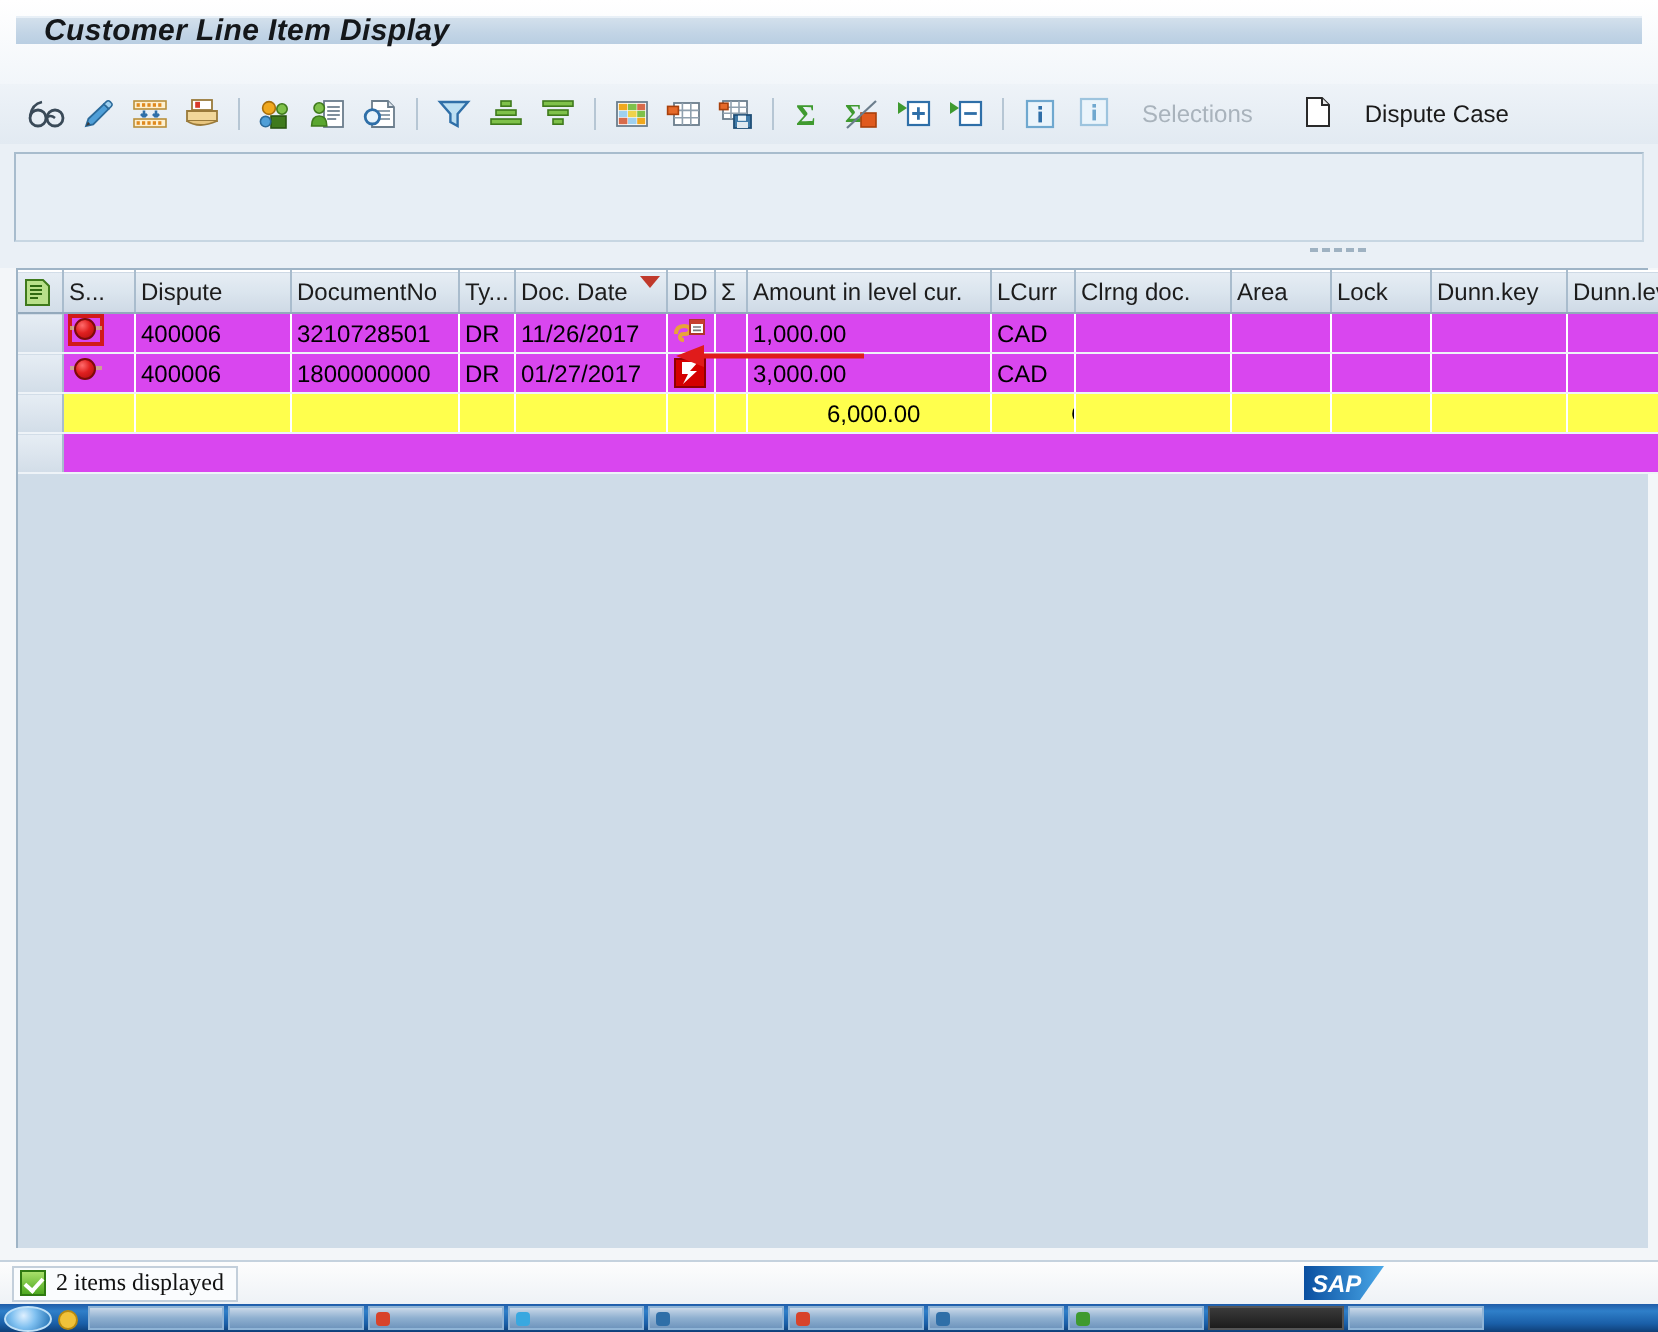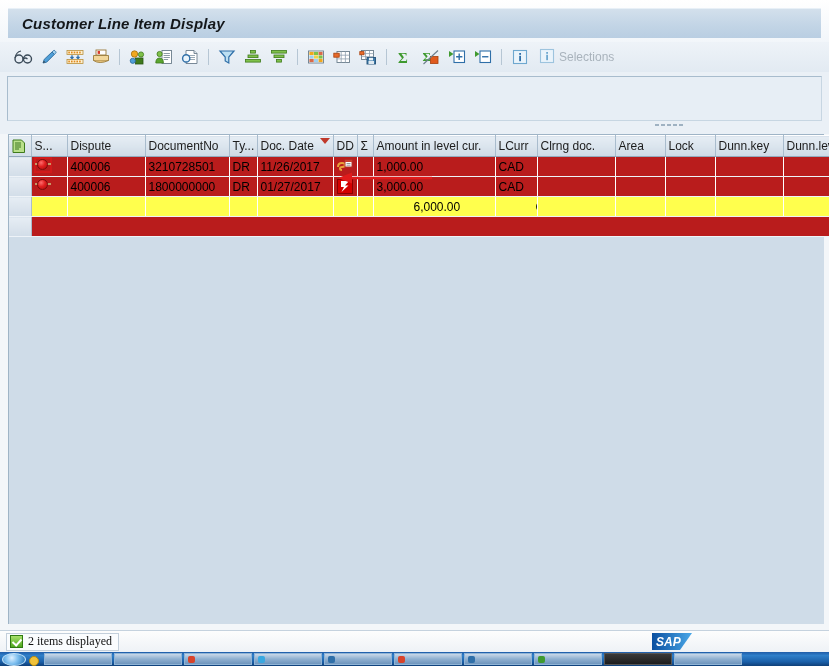--- a/index.html
+++ b/index.html
@@ -20,21 +20,21 @@
 
   
   .titlebar-outer {
     position: absolute;
     left: 0; top: 0;
     width: 829px; height: 42px;
     background: linear-gradient(to bottom, #ffffff 0%, #f2f6fa 100%);
     padding: 8px 8px 0 8px;
   }
   .titlebar {
-    height: 30px;
+    height: 14px;
     background: linear-gradient(to bottom, #d3e0ec 0%, #c3d5e6 55%, #b9cee2 100%);
     border-top: 1px solid #e8f0f7;
     display: flex;
     align-items: center;
     padding-left: 14px;
   }
   .titlebar .title {
     font-size: 15px;
     font-weight: bold;
     font-style: italic;
@@ -57,21 +57,21 @@
     width: 26px; height: 24px;
     display: flex; align-items: center; justify-content: center;
     cursor: default;
   }
   .tb-sep {
     width: 1px; height: 16px;
     background: #b6c6d4;
     margin: 0 5px;
   }
   .tb-text-btn {
-    display: flex; align-items: center; gap: 4px;
+    display: flex; align-items: center; gap: 16px;
     padding: 0 6px; height: 24px;
     font-size: 12px;
   }
   .tb-text-btn.disabled { color: #a9b3bc; }
   .tb-text-btn.enabled { color: #1a1a1a; }
 
   
   .panel-wrap {
     position: absolute;
     left: 0; top: 72px;
@@ -129,21 +129,21 @@
     background: linear-gradient(to bottom, #e6edf4 0%, #dbe5ee 48%, #ced9e5 100%);
     border-right: 1px solid #a9bccd;
     border-bottom: 1px solid #93a9bc;
     border-top: 1px solid #ffffff;
     font-size: 12px;
     color: #1c1c1c;
     position: relative;
     height: 21px;
   }
   table.alv tbody td {
-    background: #b91c1c;
+    background: #d946ef;
     border-right: 1px solid #ffffff;
     border-bottom: 1px solid #eef3f8;
     height: 20px;
   }
   td.rowsel, th.rowsel {
     background: linear-gradient(to bottom, #e6edf4 0%, #d2dde8 100%) !important;
     border-right: 1px solid #a9bccd !important;
   }
   td.num { text-align: right; padding-right: 6px; }
   tr.totals td {
@@ -499,20 +499,29 @@
       <span>
         <svg width="16" height="16" viewBox="0 0 16 16">
           <rect x="1.5" y="1.5" width="13" height="13" fill="#eaf4fb" stroke="#9dc4de" stroke-width="1.1"></rect>
           <rect x="7.2" y="4" width="1.8" height="1.8" fill="#6fa8cf"></rect>
           <rect x="7.2" y="6.8" width="1.8" height="5.4" fill="#6fa8cf"></rect>
         </svg>
       </span>
       <span>Selections</span>
     </div>
 
+    <div class="tb-text-btn enabled" style="margin-left:14px;">
+      <span>
+        <svg width="14" height="16" viewBox="0 0 14 16">
+          <path d="M1.5 1 h7.5 l3.5 3.5 v10.5 h-11 z" fill="#ffffff" stroke="#2a2a2a" stroke-width="1"></path>
+          <path d="M9 1 v3.5 h3.5" fill="#e8e8e8" stroke="#2a2a2a" stroke-width="1"></path>
+        </svg>
+      </span>
+      <span>Dispute Case</span>
+    </div>
 
   </div>
 
   <div class="panel-wrap">
     <div class="panel"></div>
   </div>
   <div class="panel-grip">
     <i></i>
       <i></i>
       <i></i>

